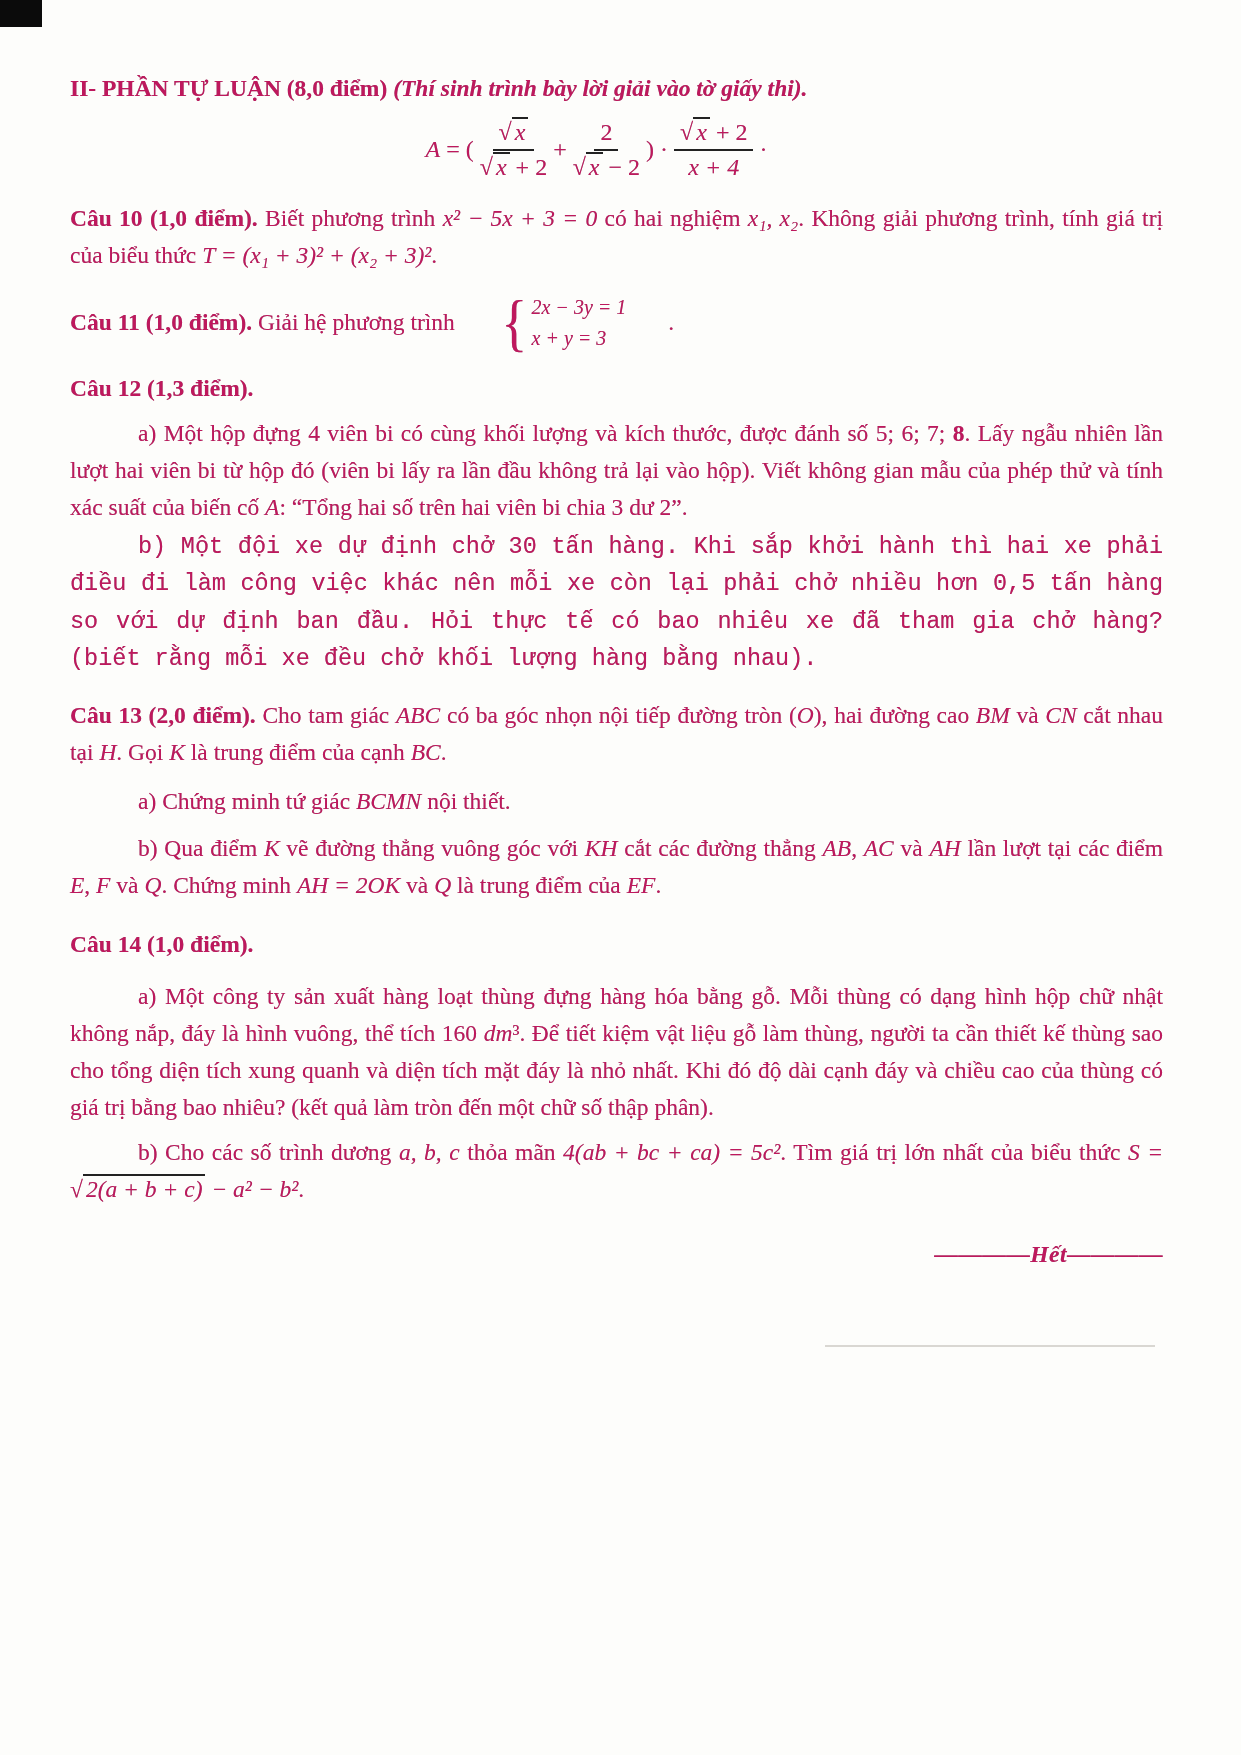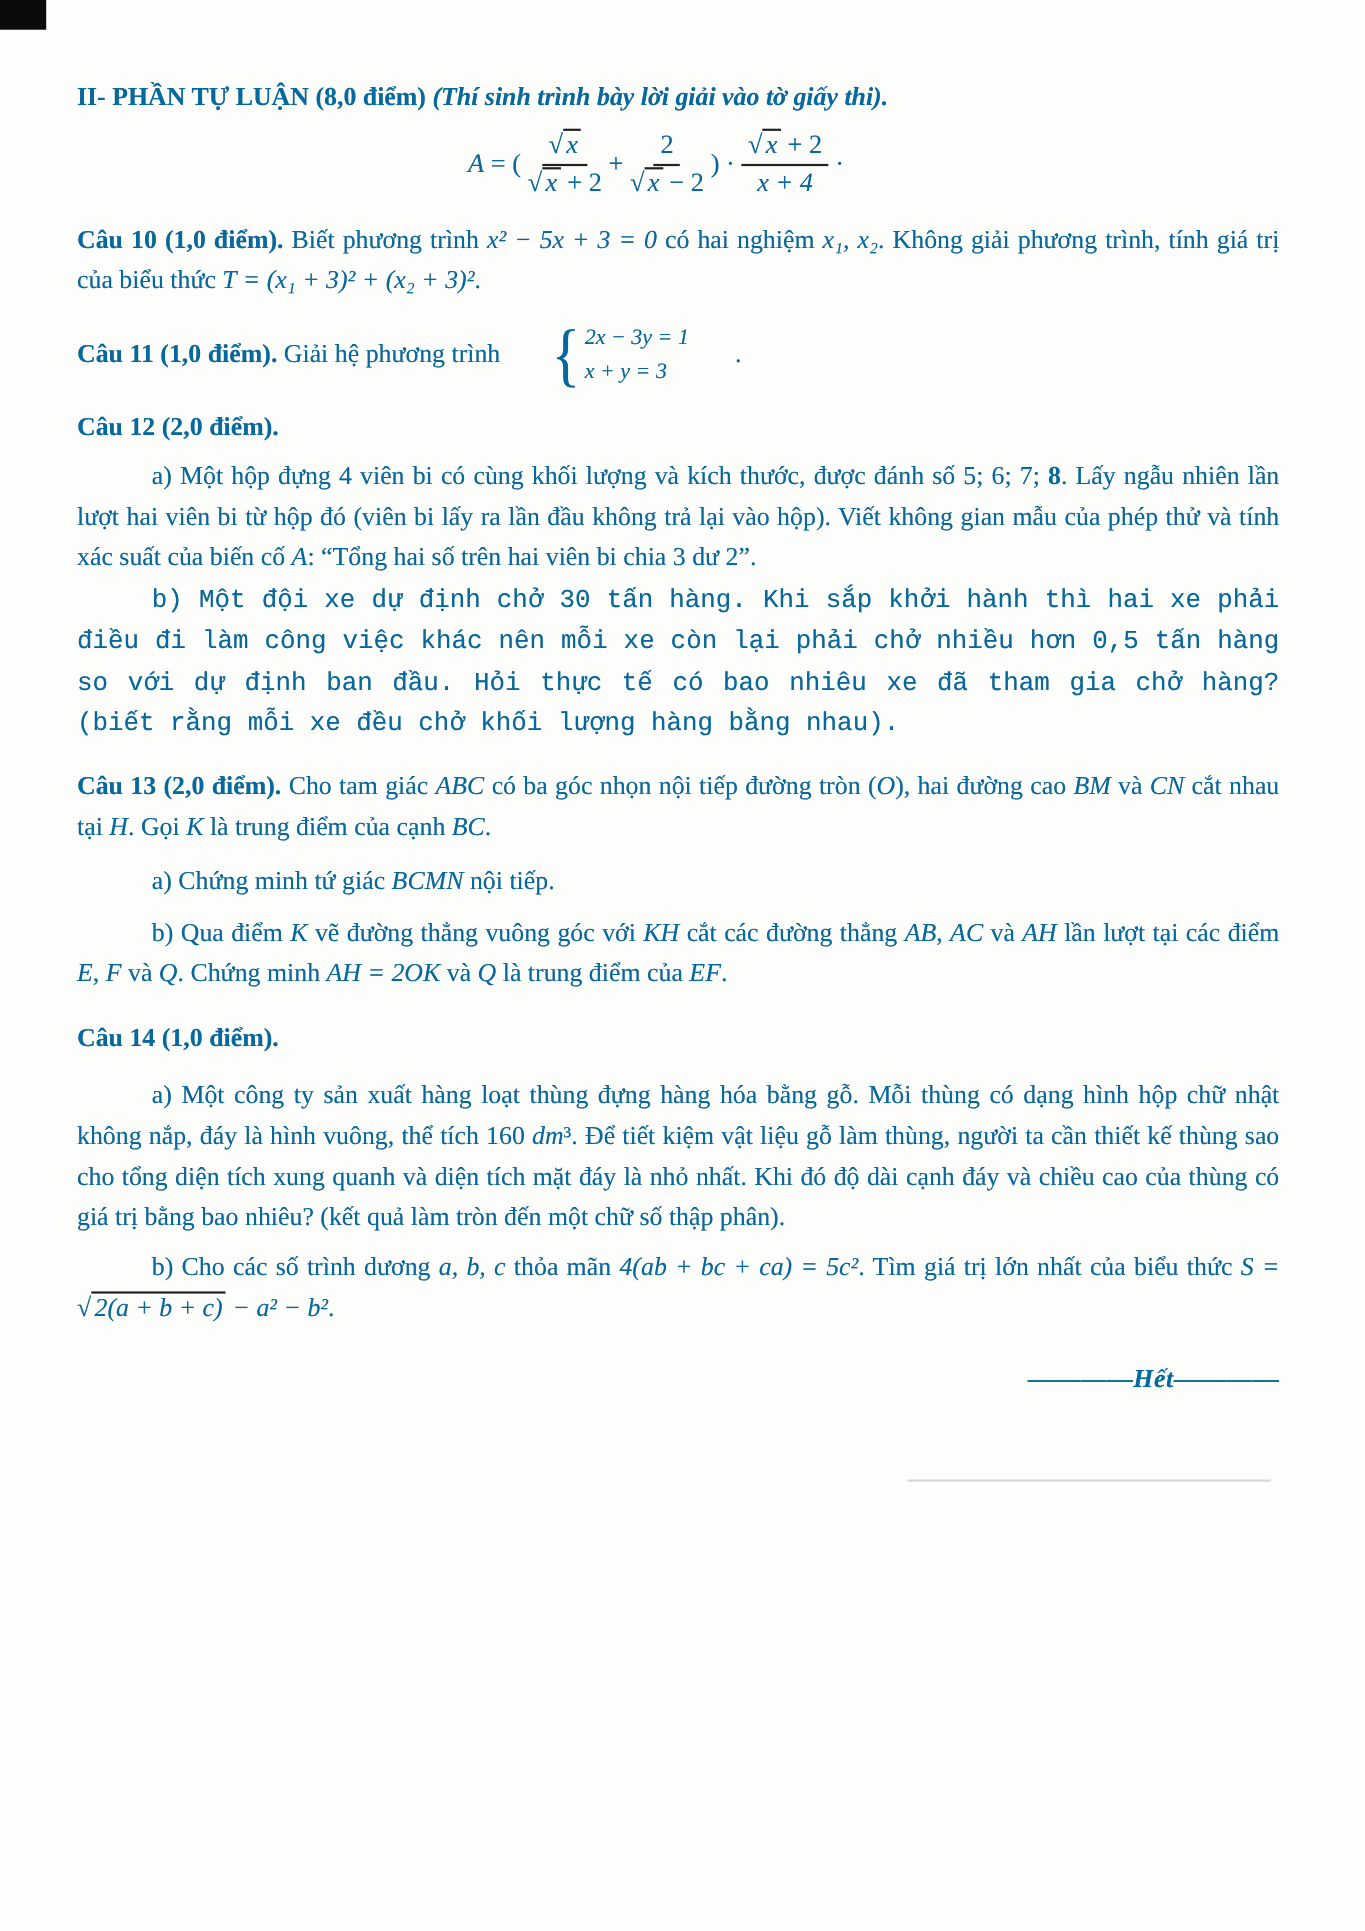--- a/index.html
+++ b/index.html
@@ -2,21 +2,21 @@
 <html lang="vi"><head>
 <meta charset="utf-8">
 <style>
   html,body { margin:0; padding:0; background:#e8e8e8; }
   .page {
     position: relative;
     width: 1241px;
     height: 1755px;
     margin: 0 auto;
     background: #fdfdfb;
-    color: #0369a1;
+    color: #be185d;
     font-family: "Liberation Serif", "DejaVu Serif", serif;
     font-size: 23.5px;
     line-height: 1.58;
     box-sizing: border-box;
     padding: 70px 78px 0 70px;
     overflow: hidden;
     text-shadow: 0 0 0.4px rgba(0,0,0,0.35);
   }
   .para { margin: 0 0 14px 0; text-align: justify; }
   .indent { text-indent: 68px; }
@@ -96,26 +96,26 @@
     <span class="system">
       <span class="sys-brace">{</span>
       <span class="sys-eqs">
         <span>2x − 3y = 1</span>
         <span>x + y = 3</span>
       </span>
     </span>
     <span>.</span>
   </div>
 
-  <p class="para" style="margin-bottom:8px;"><span class="run-b">Câu 12 (2,0 điểm).</span></p>
+  <p class="para" style="margin-bottom:8px;"><span class="run-b">Câu 12 (1,3 điểm).</span></p>
   <p class="para indent" style="margin-bottom:2px;"><span>a) Một hộp đựng 4  viên bi có cùng khối lượng và kích thước, được đánh số  5; 6; 7; </span><span class="run-b">8</span><span>. Lấy ngẫu nhiên lần lượt hai viên bi từ hộp đó (viên bi lấy ra lần đầu không trả lại vào hộp). Viết không gian mẫu của phép thử và tính xác suất của biến cố </span><span class="run-i">A</span><span>: “Tổng hai số trên hai viên bi chia 3 dư 2”.</span></p>
   <p class="para indent" style="margin-bottom:20px;font-family:Liberation Mono, monospace;"><span>b) Một đội xe dự định chở 30 tấn hàng. Khi sắp khởi hành thì hai xe phải điều đi làm công việc khác nên mỗi xe còn lại phải chở nhiều hơn 0,5 tấn hàng so với dự định ban đầu. Hỏi thực tế có bao nhiêu xe đã tham gia chở hàng? (biết rằng mỗi xe đều chở khối lượng hàng bằng nhau).</span></p>
 
   <p class="para" style="margin-bottom:12px;"><span class="run-b">Câu 13 (2,0 điểm).</span><span> Cho tam giác </span><span class="run-i">ABC</span><span> có ba góc nhọn nội tiếp đường tròn (</span><span class="run-i">O</span><span>), hai đường cao </span><span class="run-i">BM</span><span> và </span><span class="run-i">CN</span><span> cắt nhau tại </span><span class="run-i">H</span><span>. Gọi </span><span class="run-i">K</span><span> là trung điểm của cạnh </span><span class="run-i">BC</span><span>.</span></p>
-  <p class="para indent" style="margin-bottom:10px;"><span>a) Chứng minh tứ giác </span><span class="run-i">BCMN</span><span> nội tiếp.</span></p>
+  <p class="para indent" style="margin-bottom:10px;"><span>a) Chứng minh tứ giác </span><span class="run-i">BCMN</span><span> nội thiết.</span></p>
   <p class="para indent" style="margin-bottom:22px;"><span>b) Qua điểm </span><span class="run-i">K</span><span> vẽ đường thẳng vuông góc với </span><span class="run-i">KH</span><span> cắt các đường thẳng </span><span class="run-i">AB</span><span>, </span><span class="run-i">AC</span><span> và </span><span class="run-i">AH</span><span>  lần lượt tại các điểm </span><span class="run-i">E</span><span>, </span><span class="run-i">F</span><span> và </span><span class="run-i">Q</span><span>. Chứng minh </span><span class="run-i">AH = 2OK</span><span> và </span><span class="run-i">Q</span><span> là trung điểm của </span><span class="run-i">EF</span><span>.</span></p>
 
   <p class="para" style=""><span class="run-b">Câu 14 (1,0 điểm).</span></p>
   <p class="para indent" style="margin-bottom:8px;"><span>a) Một công ty sản xuất hàng loạt thùng đựng hàng hóa bằng gỗ. Mỗi thùng có dạng hình hộp chữ nhật không nắp, đáy là hình vuông, thể tích  160 </span><span class="run-i">dm</span><span>³. Để tiết kiệm vật liệu gỗ làm thùng, người ta cần thiết kế thùng sao cho tổng diện tích xung quanh và diện tích mặt đáy là nhỏ nhất. Khi đó độ dài cạnh đáy và chiều cao của thùng có giá trị bằng bao nhiêu? (kết quả làm tròn đến một chữ số thập phân).</span></p>
   <p class="para indent" style="margin-bottom:0;">
     <span><span>b) Cho các số trình dương </span><span class="run-i">a, b, c</span><span> thỏa mãn  </span><span class="run-i">4(ab + bc + ca) = 5c²</span><span>. Tìm giá trị lớn nhất của biểu thức </span><span class="run-i">S = </span></span><span class="sqrt"><span class="rsym">√</span><span class="rad">2(a + b + c)</span></span><span><span class="run-i"> − a² − b²</span><span>.</span></span>
   </p>
 
   <p class="het"><span class="run-b">————</span><span class="run-bi">Hết</span><span class="run-b">————</span></p>
 

